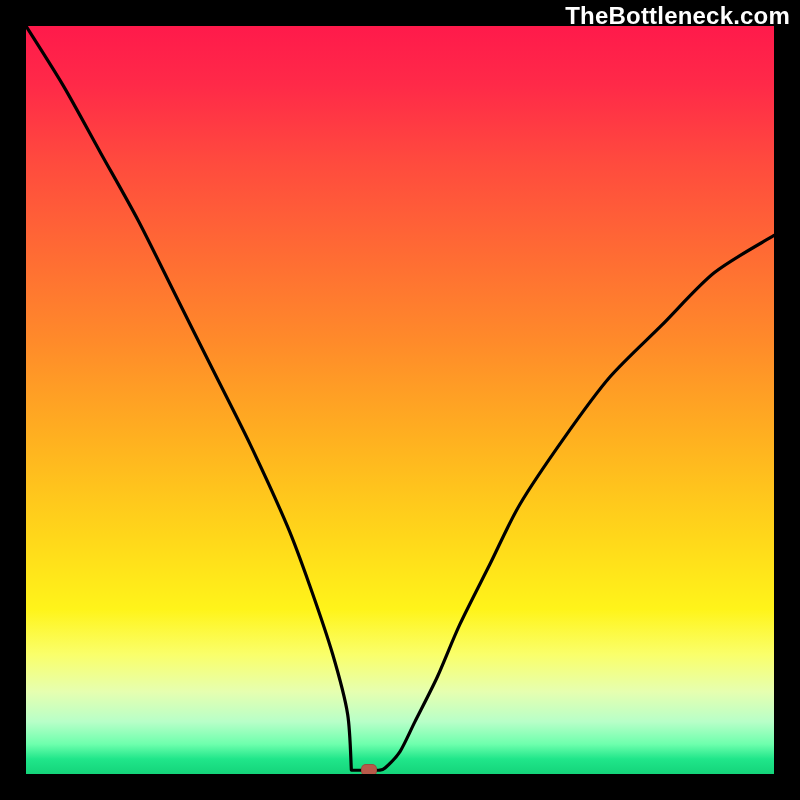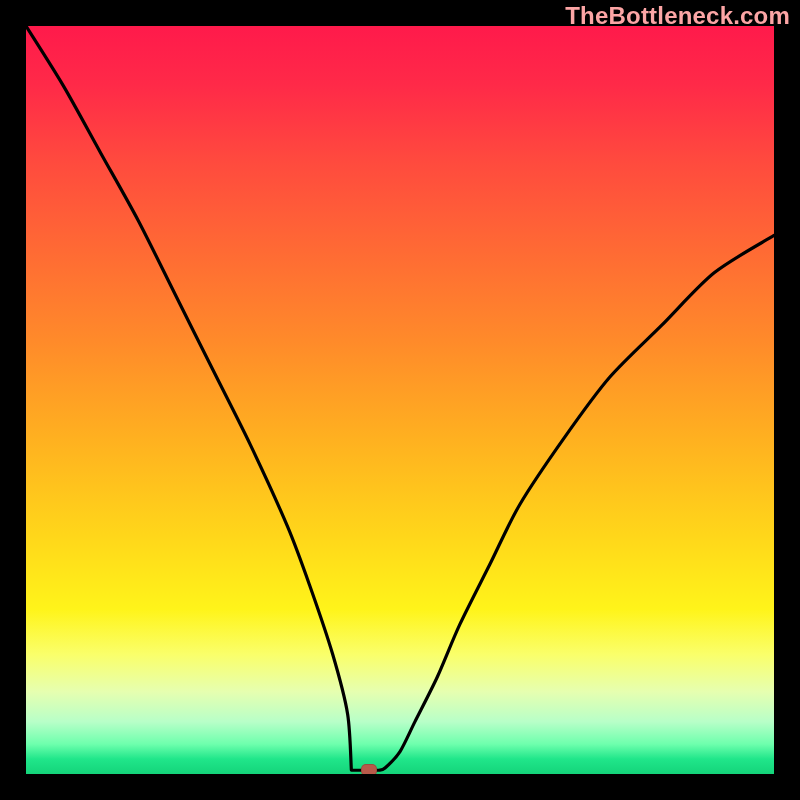--- a/index.html
+++ b/index.html
@@ -14,21 +14,21 @@
   .frame {
     position: relative;
     width: 800px;
     height: 800px;
     background: #000;
   }
   .watermark {
     position: absolute;
     top: 2px;
     right: 10px;
-    color: #fca5a5;
+    color: #ffffff;
     font-size: 24px;
     font-weight: 600;
     letter-spacing: 0.2px;
     z-index: 50;
   }
   .plot-area {
     position: absolute;
     left: 26px;
     top: 26px;
     width: 748px;

